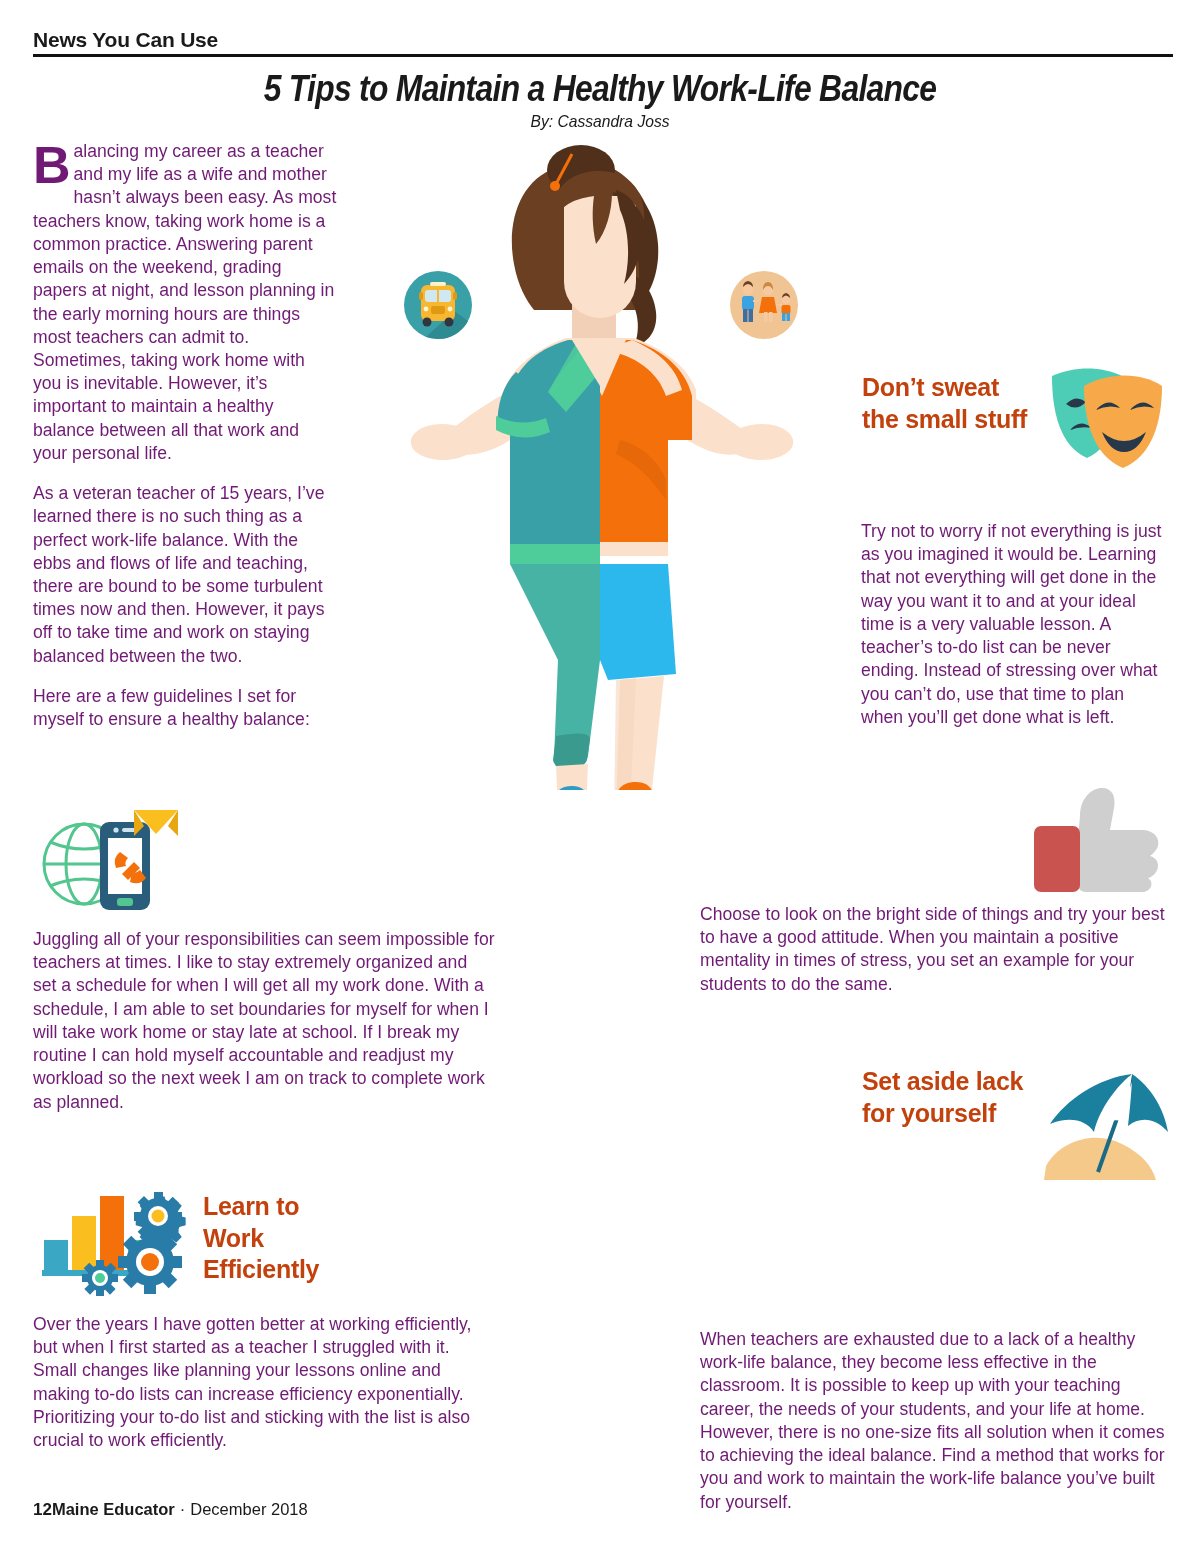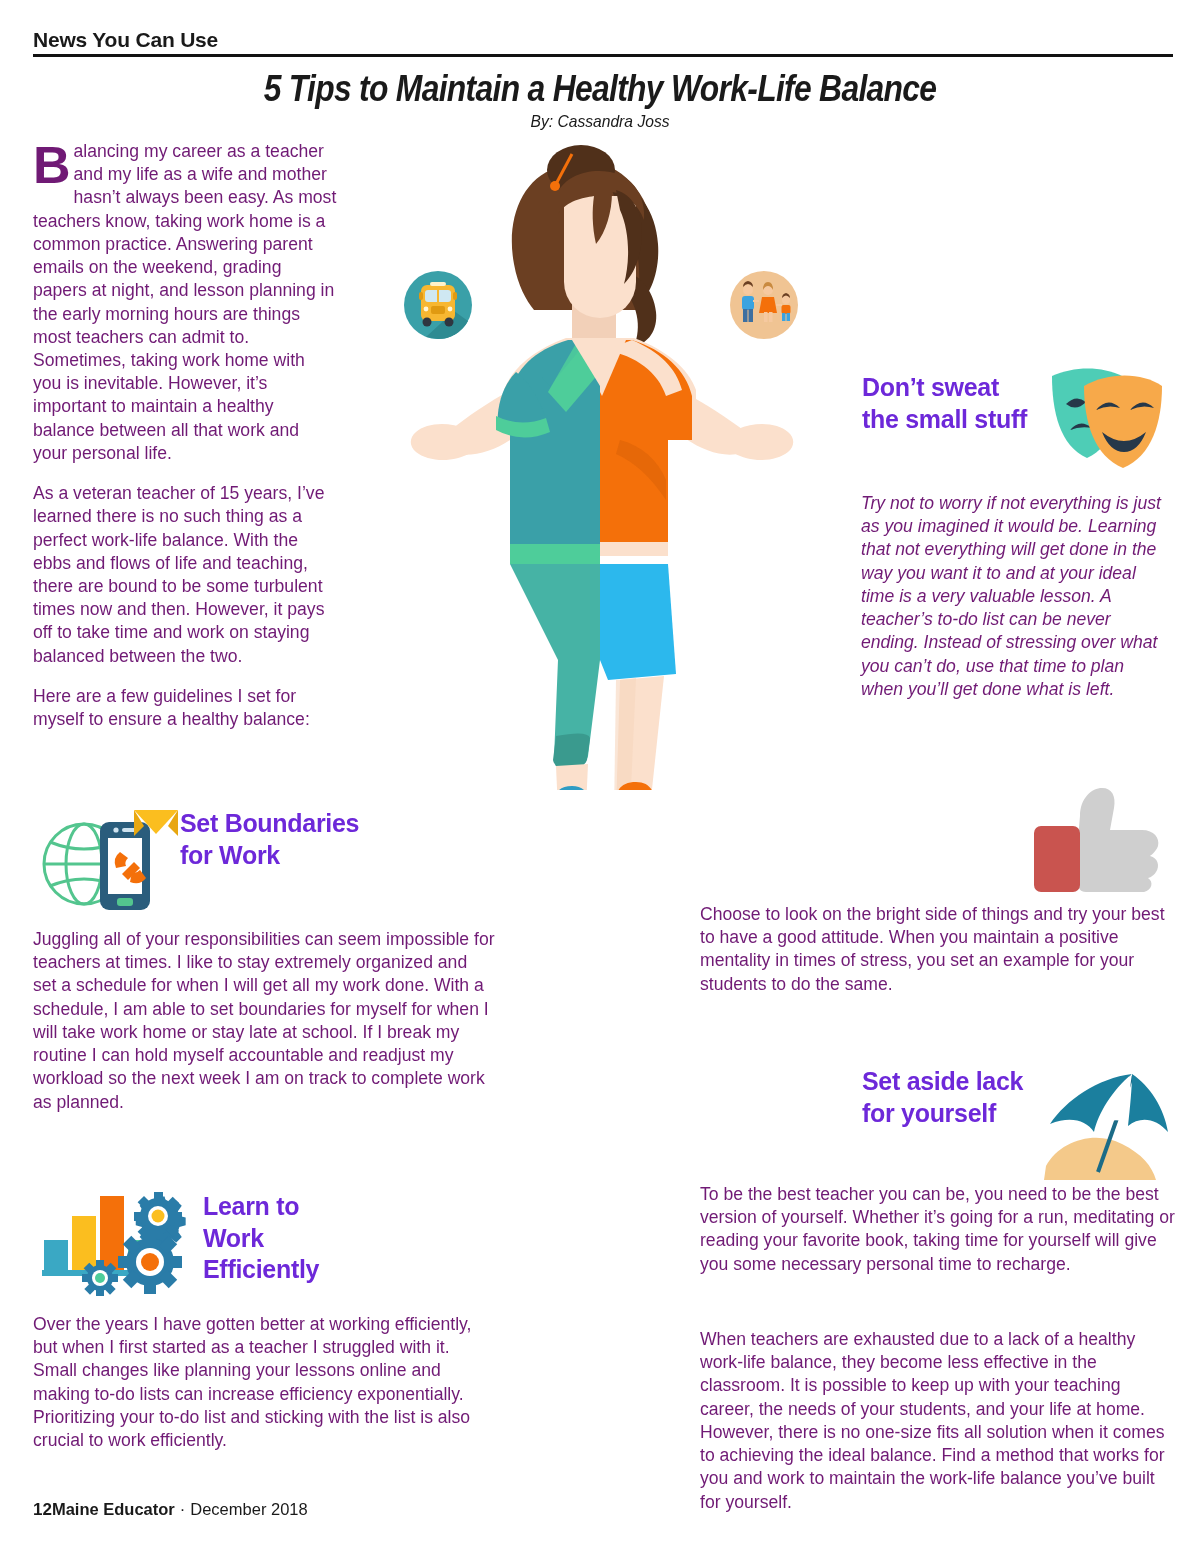--- a/index.html
+++ b/index.html
@@ -35,29 +35,29 @@
 
   .lead{position:absolute;left:33px;top:140px;width:305px;}
   .lead .dropcap::first-letter{
     float:left;font-size:52px;line-height:0.80;font-weight:600;
     padding:3px 3px 0 0;margin-top:2px;
   }
 
   .colA-2{position:absolute;left:33px;top:928px;width:462px;}
   .colA-3{position:absolute;left:33px;top:1313px;width:462px;}
 
-  .colB-1{position:absolute;left:861px;top:492px;width:310px;font-style:italic;}
+  .colB-1{position:absolute;left:861px;top:520px;width:310px;}
   .colB-2{position:absolute;left:700px;top:903px;width:472px;}
   .colB-3{position:absolute;left:700px;top:1183px;width:478px;}
   .colB-4{position:absolute;left:700px;top:1328px;width:478px;}
 
   
   .tip-head{
     position:absolute;font-size:25px;font-weight:bold;line-height:1.26;
-    letter-spacing:-0.3px;color:#6d28d9;
+    letter-spacing:-0.3px;color:#c2410c;
   }
   #tip-boundaries-head{left:180px;top:808px;width:180px;}
   #tip-efficient-head{left:203px;top:1191px;width:160px;}
   #tip-sweat-head{left:862px;top:372px;width:175px;}
   #tip-attitude-head{left:862px;top:787px;width:170px;}
   #tip-timeforself-head{left:862px;top:1066px;width:175px;}
 
   .tip-icon{position:absolute;}
 
   
@@ -205,21 +205,20 @@
     <path d="M30 70 q10 -12 22 -2 q-12 -2 -22 2 z" fill="#26384a"></path>
     <path d="M44 26 C68 12 102 12 122 26 C122 62 112 96 83 108 C54 96 44 62 44 26 Z" fill="#f7a94a"></path>
     <path d="M56 50 q12 -14 24 -2 q-12 -4 -24 2 z" fill="#26384a"></path>
     <path d="M90 50 q12 -14 24 -2 q-12 -4 -24 2 z" fill="#26384a"></path>
     <path d="M62 72 q22 18 44 0 q-8 20 -22 20 q-14 0 -22 -20 z" fill="#26384a"></path>
   </svg>
   <div class="colB-1 body-text">
     <p>Try not to worry if not everything is just as you imagined it would be. Learning that not everything will get done in the way you want it to and at your ideal time is a very valuable lesson. A teacher’s to-do list can be never ending. Instead of stressing over what you can’t do, use that time to plan when you’ll get done what is left.</p>
   </div>
 
-  <div class="tip-head" id="tip-boundaries-head">Set Boundaries for Work</div>
   <svg class="tip-icon" style="left:38px;top:806px;width:140px;height:110px;" viewBox="0 0 140 110">
     <g stroke="#53c58e" stroke-width="3" fill="none">
       <circle cx="46" cy="58" r="40"></circle>
       <ellipse cx="46" cy="58" rx="18" ry="40"></ellipse>
       <line x1="6" y1="58" x2="86" y2="58"></line>
       <path d="M12 36 q34 14 68 0"></path>
       <path d="M12 80 q34 -14 68 0"></path>
     </g>
     <rect x="62" y="16" width="50" height="88" rx="9" fill="#2a5d7c"></rect>
     <rect x="70" y="32" width="34" height="56" fill="#ffffff"></rect>
@@ -246,23 +245,20 @@
   </div>
 
   <div class="tip-head" id="tip-timeforself-head">Set aside lack for yourself</div>
   <svg class="tip-icon" style="left:1036px;top:1062px;width:140px;height:120px;" viewBox="0 0 140 120">
     <path d="M10 104 C24 78 60 68 86 82 C106 92 116 104 120 118 L8 118 Z" fill="#f4c98a"></path>
     <line x1="96" y1="14" x2="62" y2="110" stroke="#1b6b87" stroke-width="4"></line>
     <path d="M96 12 C62 16 30 38 14 62 C34 54 50 58 58 70 C62 52 76 28 96 12 Z" fill="#1b7f9e"></path>
     <path d="M96 12 C114 24 128 46 132 70 C120 56 104 54 92 64 C94 46 96 26 96 12 Z" fill="#1b7f9e"></path>
     <path d="M96 12 C80 28 66 50 60 70 C68 58 84 54 92 64 C92 44 94 24 96 12 Z" fill="#ffffff"></path>
   </svg>
-  <div class="colB-3 body-text">
-    <p>To be the best teacher you can be, you need to be the best version of yourself. Whether it’s going for a run, meditating or reading your favorite book, taking time for yourself will give you some necessary personal time to recharge.</p>
-  </div>
 
   <div class="tip-head" id="tip-efficient-head">Learn to Work Efficiently</div>
   <svg class="tip-icon" style="left:38px;top:1186px;width:160px;height:110px;" viewBox="0 0 160 110">
     <rect x="6" y="54" width="24" height="32" fill="#3aa8c4"></rect>
     <rect x="34" y="30" width="24" height="56" fill="#fbbe1f"></rect>
     <rect x="62" y="10" width="24" height="76" fill="#f4700a"></rect>
     <rect x="90" y="54" width="24" height="32" fill="#4ecd9a"></rect>
     <rect x="4" y="84" width="114" height="6" fill="#3aa8c4"></rect>
     <g fill="#2a7ca8">
       <path d="M122 16 l6 -2 l2 -8 l10 0 l2 8 l6 2 l7 -5 l7 7 l-5 7 l2 6 l8 2 l0 10 l-8 2 l-2 6 l5 7 l-7 7 l-7 -5 l-6 2 l-2 8 l-10 0 l-2 -8 l-6 -2 l-7 5 l-7 -7 l5 -7 l-2 -6 l-8 -2 l0 -10 l8 -2 l2 -6 l-5 -7 l7 -7 z" transform="translate(-6,-2) scale(0.78) translate(30,10)"></path>

